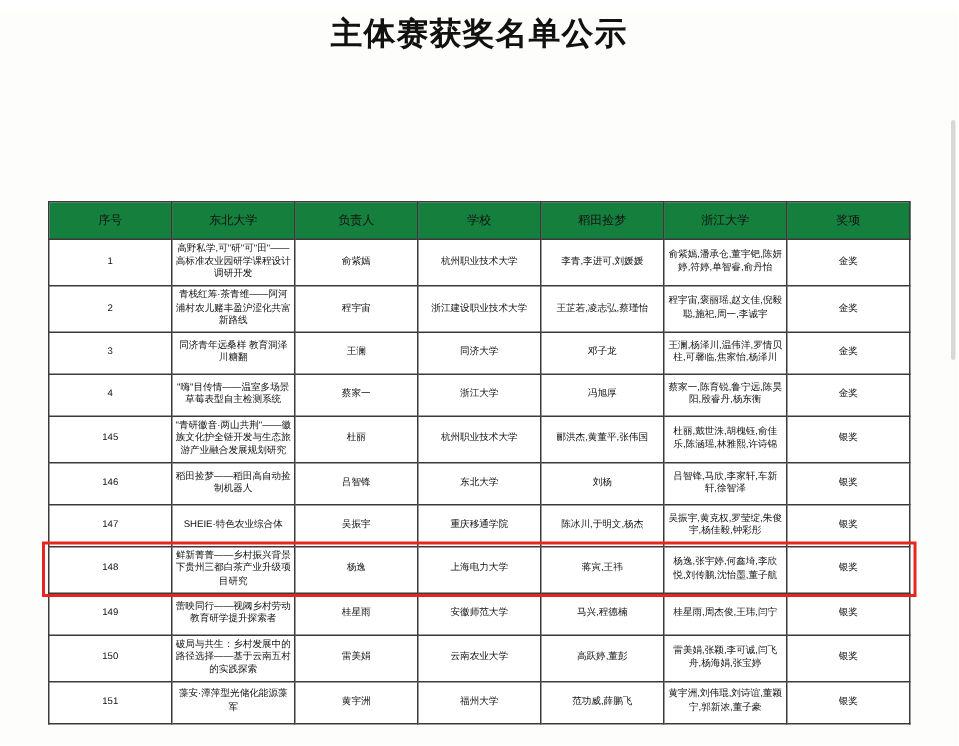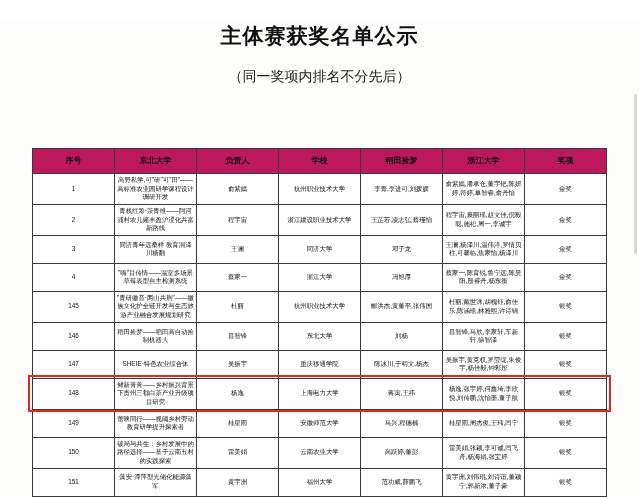--- a/index.html
+++ b/index.html
@@ -19,21 +19,21 @@
     width: 639px;
     height: 497px;
     background: #fdfdfb;
     box-sizing: border-box;
   }
   .title {
     text-align: center;
     font-size: 21px;
     font-weight: bold;
     letter-spacing: 1px;
-    margin-top: 22px;
+    margin-top: 8px;
     color: #111111;
   }
   .subtitle {
     text-align: center;
     font-size: 14px;
     margin-top: 18px;
     color: #222222;
   }
   .table-wrap {
     position: absolute;
@@ -53,23 +53,23 @@
     font-size: 6.4px;
     line-height: 1.35;
     text-align: center;
     vertical-align: middle;
     padding: 2px 2px;
     color: #111111;
     word-break: break-all;
   }
   table.award-table th {
     font-size: 8px;
-    font-weight: bold;
+    font-weight: normal;
     height: 20px;
-    background: #be185d;
+    background: #15803d;
   }
   td.col-no { width: 26px; }
   td.col-project { width: 196px; text-align: center; }
   td.col-leader { width: 52px; }
   td.col-school { width: 98px; }
   td.col-teacher { width: 68px; }
   td.col-members { width: 88px; }
   td.col-award { width: 44px; }
 
   tr.data-row { height: 28px; }
@@ -94,21 +94,20 @@
     background: #d8d8d8;
     border-radius: 2px;
   }
 </style>
 </head>
 <body>
 
 <div class="page">
 
   <div class="title">主体赛获奖名单公示</div>
-  <div class="subtitle">（同一奖项内排名不分先后）</div>
 
   <div class="table-wrap">
     <table class="award-table">
       <thead>
         <tr>
           <th>序号</th>
           <th>东北大学</th>
           <th>负责人</th>
           <th>学校</th>
           <th>稻田捡梦</th>

